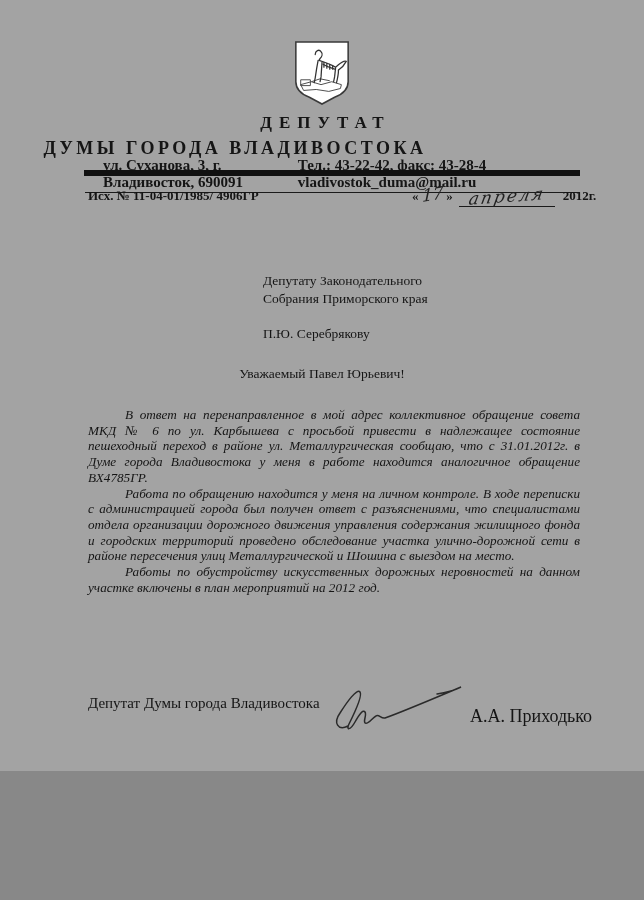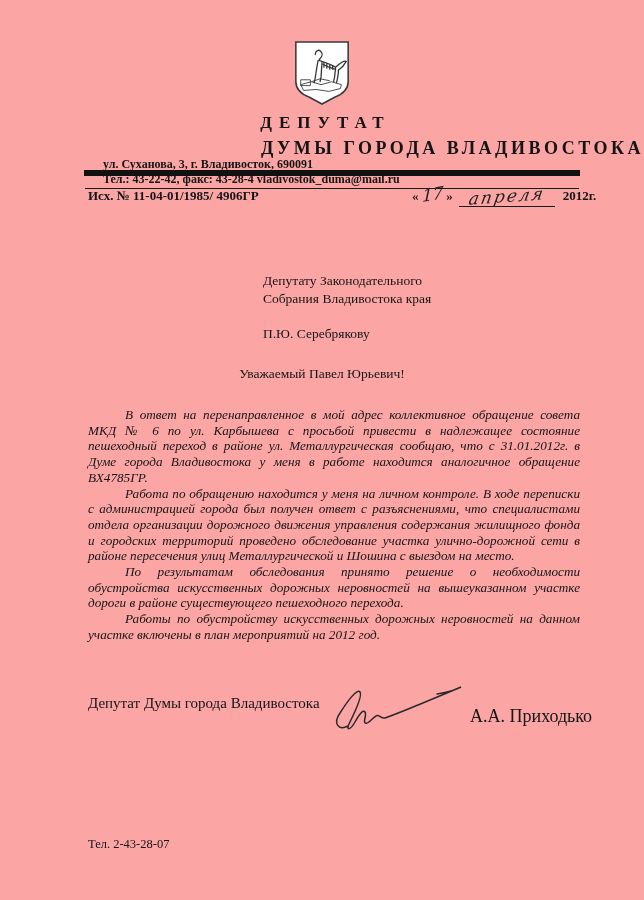--- a/index.html
+++ b/index.html
@@ -1,22 +1,22 @@
 <!DOCTYPE html>
 <html><head>
 <meta charset="utf-8">
 <style>
   * { margin: 0; padding: 0; box-sizing: border-box; }
   html, body { background: #888; }
   .page {
     position: relative;
     width: 644px;
-    height: 900px;
+    height: 771px;
     margin: 0 auto;
-    background: #fca5a5;
+    background: #a3a3a3;
     font-family: "Liberation Serif", serif;
     color: #151515;
     overflow: hidden;
   }
 
   
   .emblem {
     position: absolute;
     top: 38px;
     left: 50%;
@@ -29,38 +29,38 @@
     text-align: center;
     font-weight: bold;
     font-size: 17px;
     letter-spacing: 7px;
     text-indent: 7px;
   }
   .title-2 {
     position: absolute;
     top: 138px;
     left: 0; right: 0;
-    text-align: right;
+    text-align: left;
     font-weight: bold;
     font-size: 18px;
     letter-spacing: 3.5px;
     text-indent: 3.5px;
+    padding-left: 40px;
   }
   .addr-row {
     position: absolute;
     top: 157px;
     left: 85px;
     width: 494px;
     display: flex;
     justify-content: space-between;
     padding: 0 6px 1px 18px;
-    font-size: 12px;
+    font-size: 15px;
     font-weight: bold;
     border-bottom: 1.5px solid #1a1a1a;
-    flex-direction: column;
   }
   .thick-rule {
     position: absolute;
     top: 170px;
     left: 84px;
     width: 496px;
     height: 6px;
     background: #111;
   }
 
@@ -209,30 +209,29 @@
   <div class="date-row">
     <span>«</span>
     <span class="handwritten date-day">17</span>
     <span>»</span>
     <span class="date-month-wrap"><span class="handwritten date-month">апреля</span></span>
     <span>2012г.</span>
   </div>
 
   <div class="recipient">
     <div>Депутату Законодательного</div>
-    <div>Собрания Владивостока края</div>
+    <div>Собрания Приморского края</div>
     <div class="name">П.Ю. Серебрякову</div>
   </div>
 
   <div class="salutation">Уважаемый  Павел Юрьевич!</div>
 
   <div class="body-text">
     <p>В ответ на перенаправленное в мой адрес коллективное обращение совета МКД № 6 по ул. Карбышева с просьбой привести в надлежащее состояние пешеходный переход в районе ул. Металлургическая сообщаю, что с 31.01.2012г. в Думе города Владивостока у меня в работе находится аналогичное обращение ВХ4785ГР.</p>
     <p>Работа по обращению находится у меня на личном контроле. В ходе переписки с администрацией города был получен ответ с разъяснениями, что специалистами отдела организации дорожного движения управления содержания жилищного фонда и городских территорий проведено обследование участка улично-дорожной сети в районе пересечения улиц Металлургической и Шошина с выездом на место.</p>
-    <p>По результатам обследования принято решение о необходимости обустройства искусственных дорожных неровностей на вышеуказанном участке дороги в районе существующего пешеходного перехода.</p>
     <p>Работы по обустройству искусственных дорожных неровностей на данном участке включены в план мероприятий на 2012 год.</p>
   </div>
 
   <div class="sig-position">
     <div>Депутат Думы города Владивостока</div>
   </div>
 
   <div class="sig-scribble">
     <svg width="135" height="60" viewBox="0 0 135 60" aria-hidden="true">
       <path d="M16 50 C6 55 1 47 8 37 C15 26 25 12 28 16 C31 20 22 38 17 48 C14 54 18 55 23 46 C27 39 31 33 33 36 C35 39 31 45 33 47 C36 49 40 42 44 40 C47 38 49 43 53 42 C70 36 96 25 129 11 C121 15 112 17 105 18" stroke="#2a2a2a" stroke-width="1.5" fill="none" stroke-linecap="round"></path>

